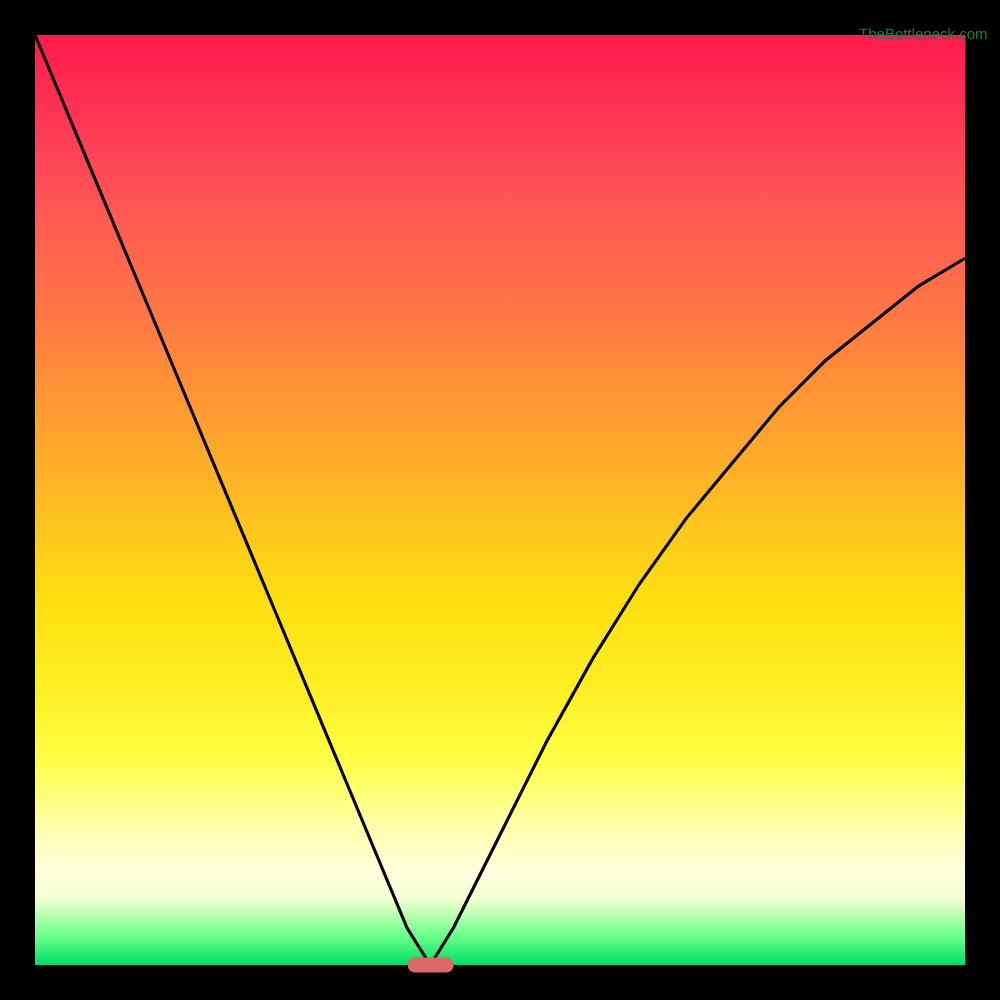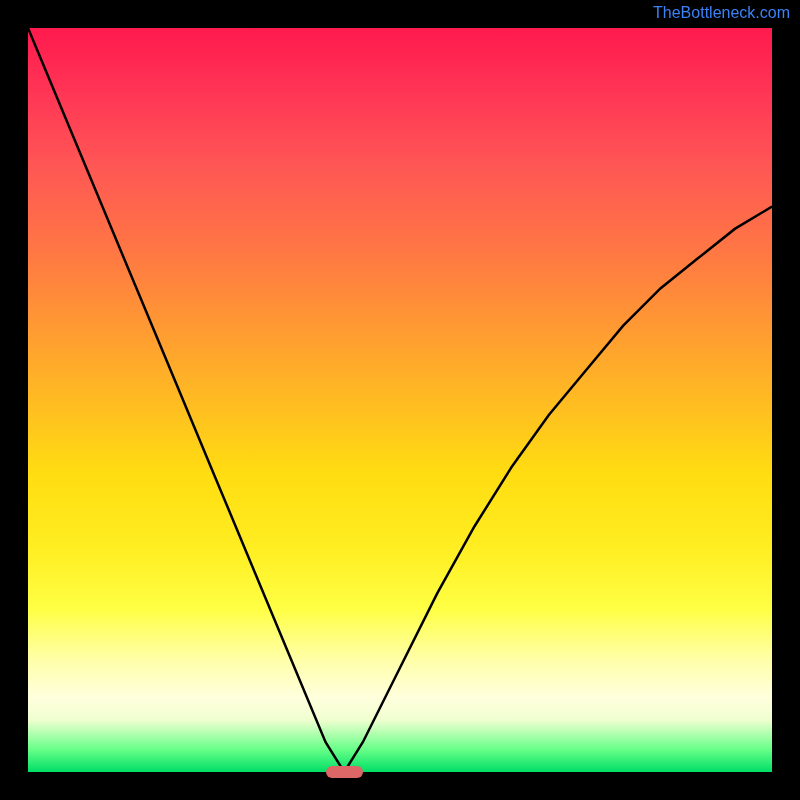--- a/index.html
+++ b/index.html
@@ -29,24 +29,24 @@
       #ffff44 78%,
       #ffffaa 85%,
       #ffffdd 90%,
       #f0ffd0 93%,
       #66ff88 97%,
       #00dd66 100%
     );
   }
   .watermark {
     position: absolute;
-    top: 4px;
+    top: 20px;
     right: 10px;
-    color: #3b82f6;
-    font-size: 16px;
+    color: #15803d;
+    font-size: 12px;
     font-weight: 500;
     z-index: 10;
   }
   .curve-svg {
     position: absolute;
     left: 0;
     top: 0;
     width: 100%;
     height: 100%;
     z-index: 5;

